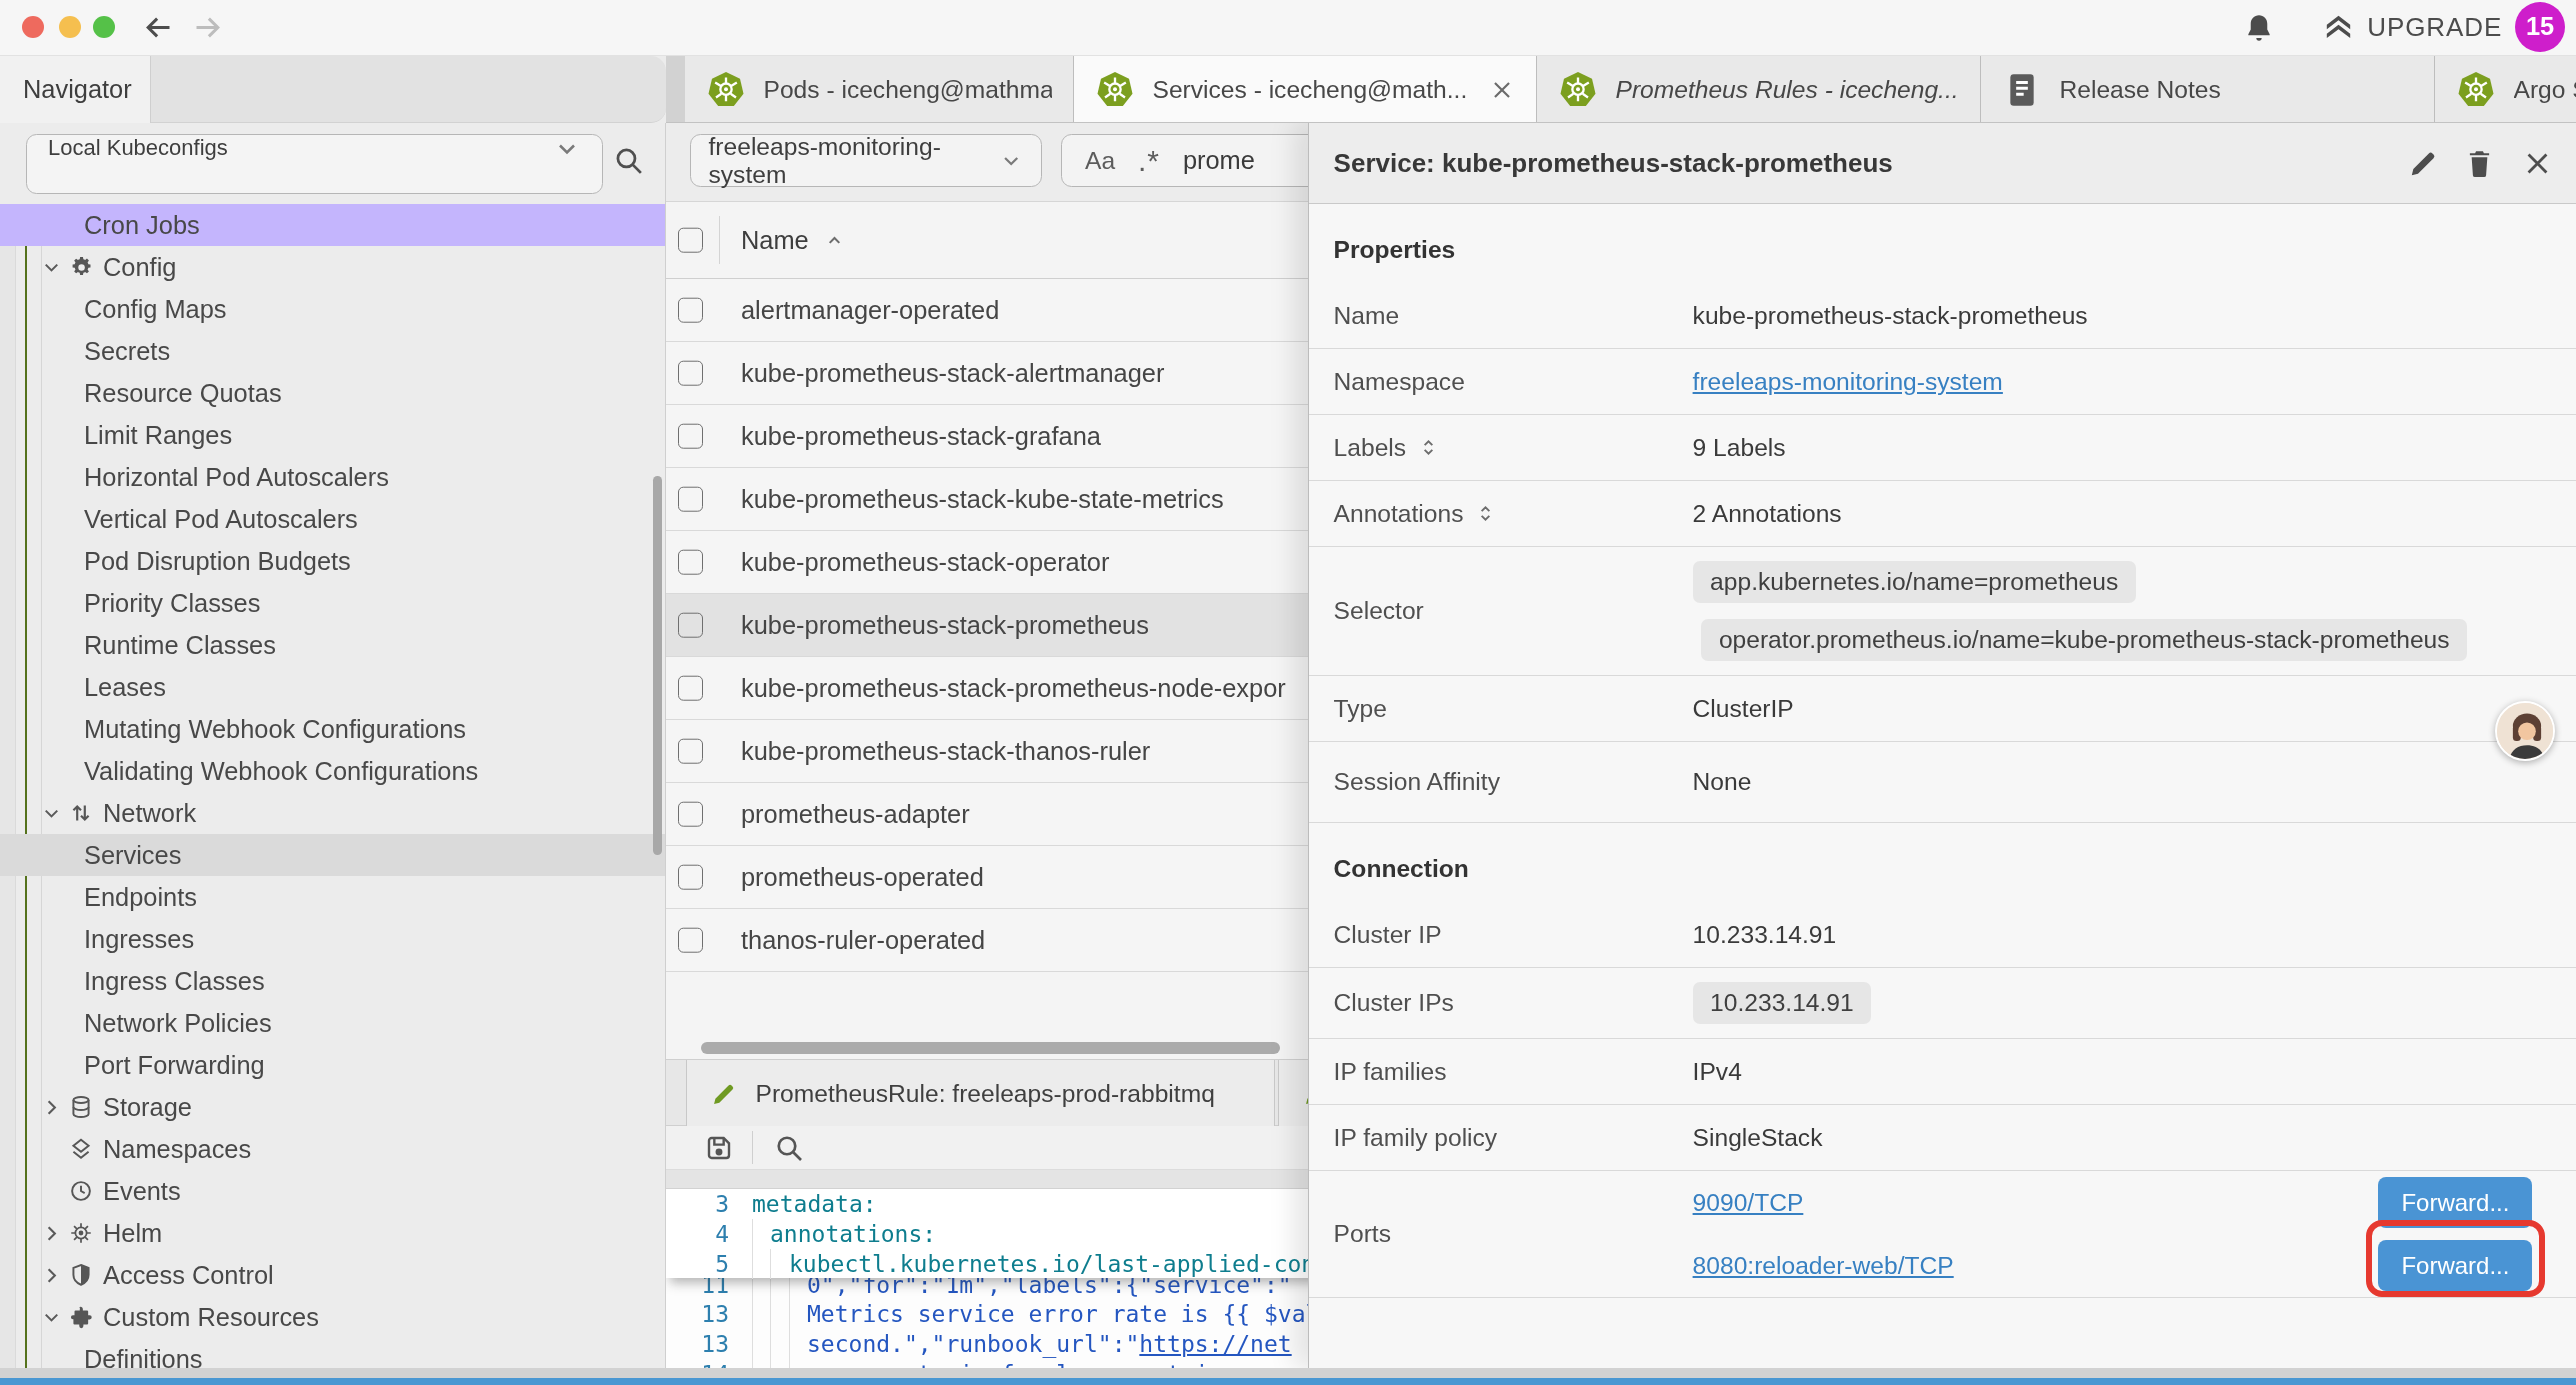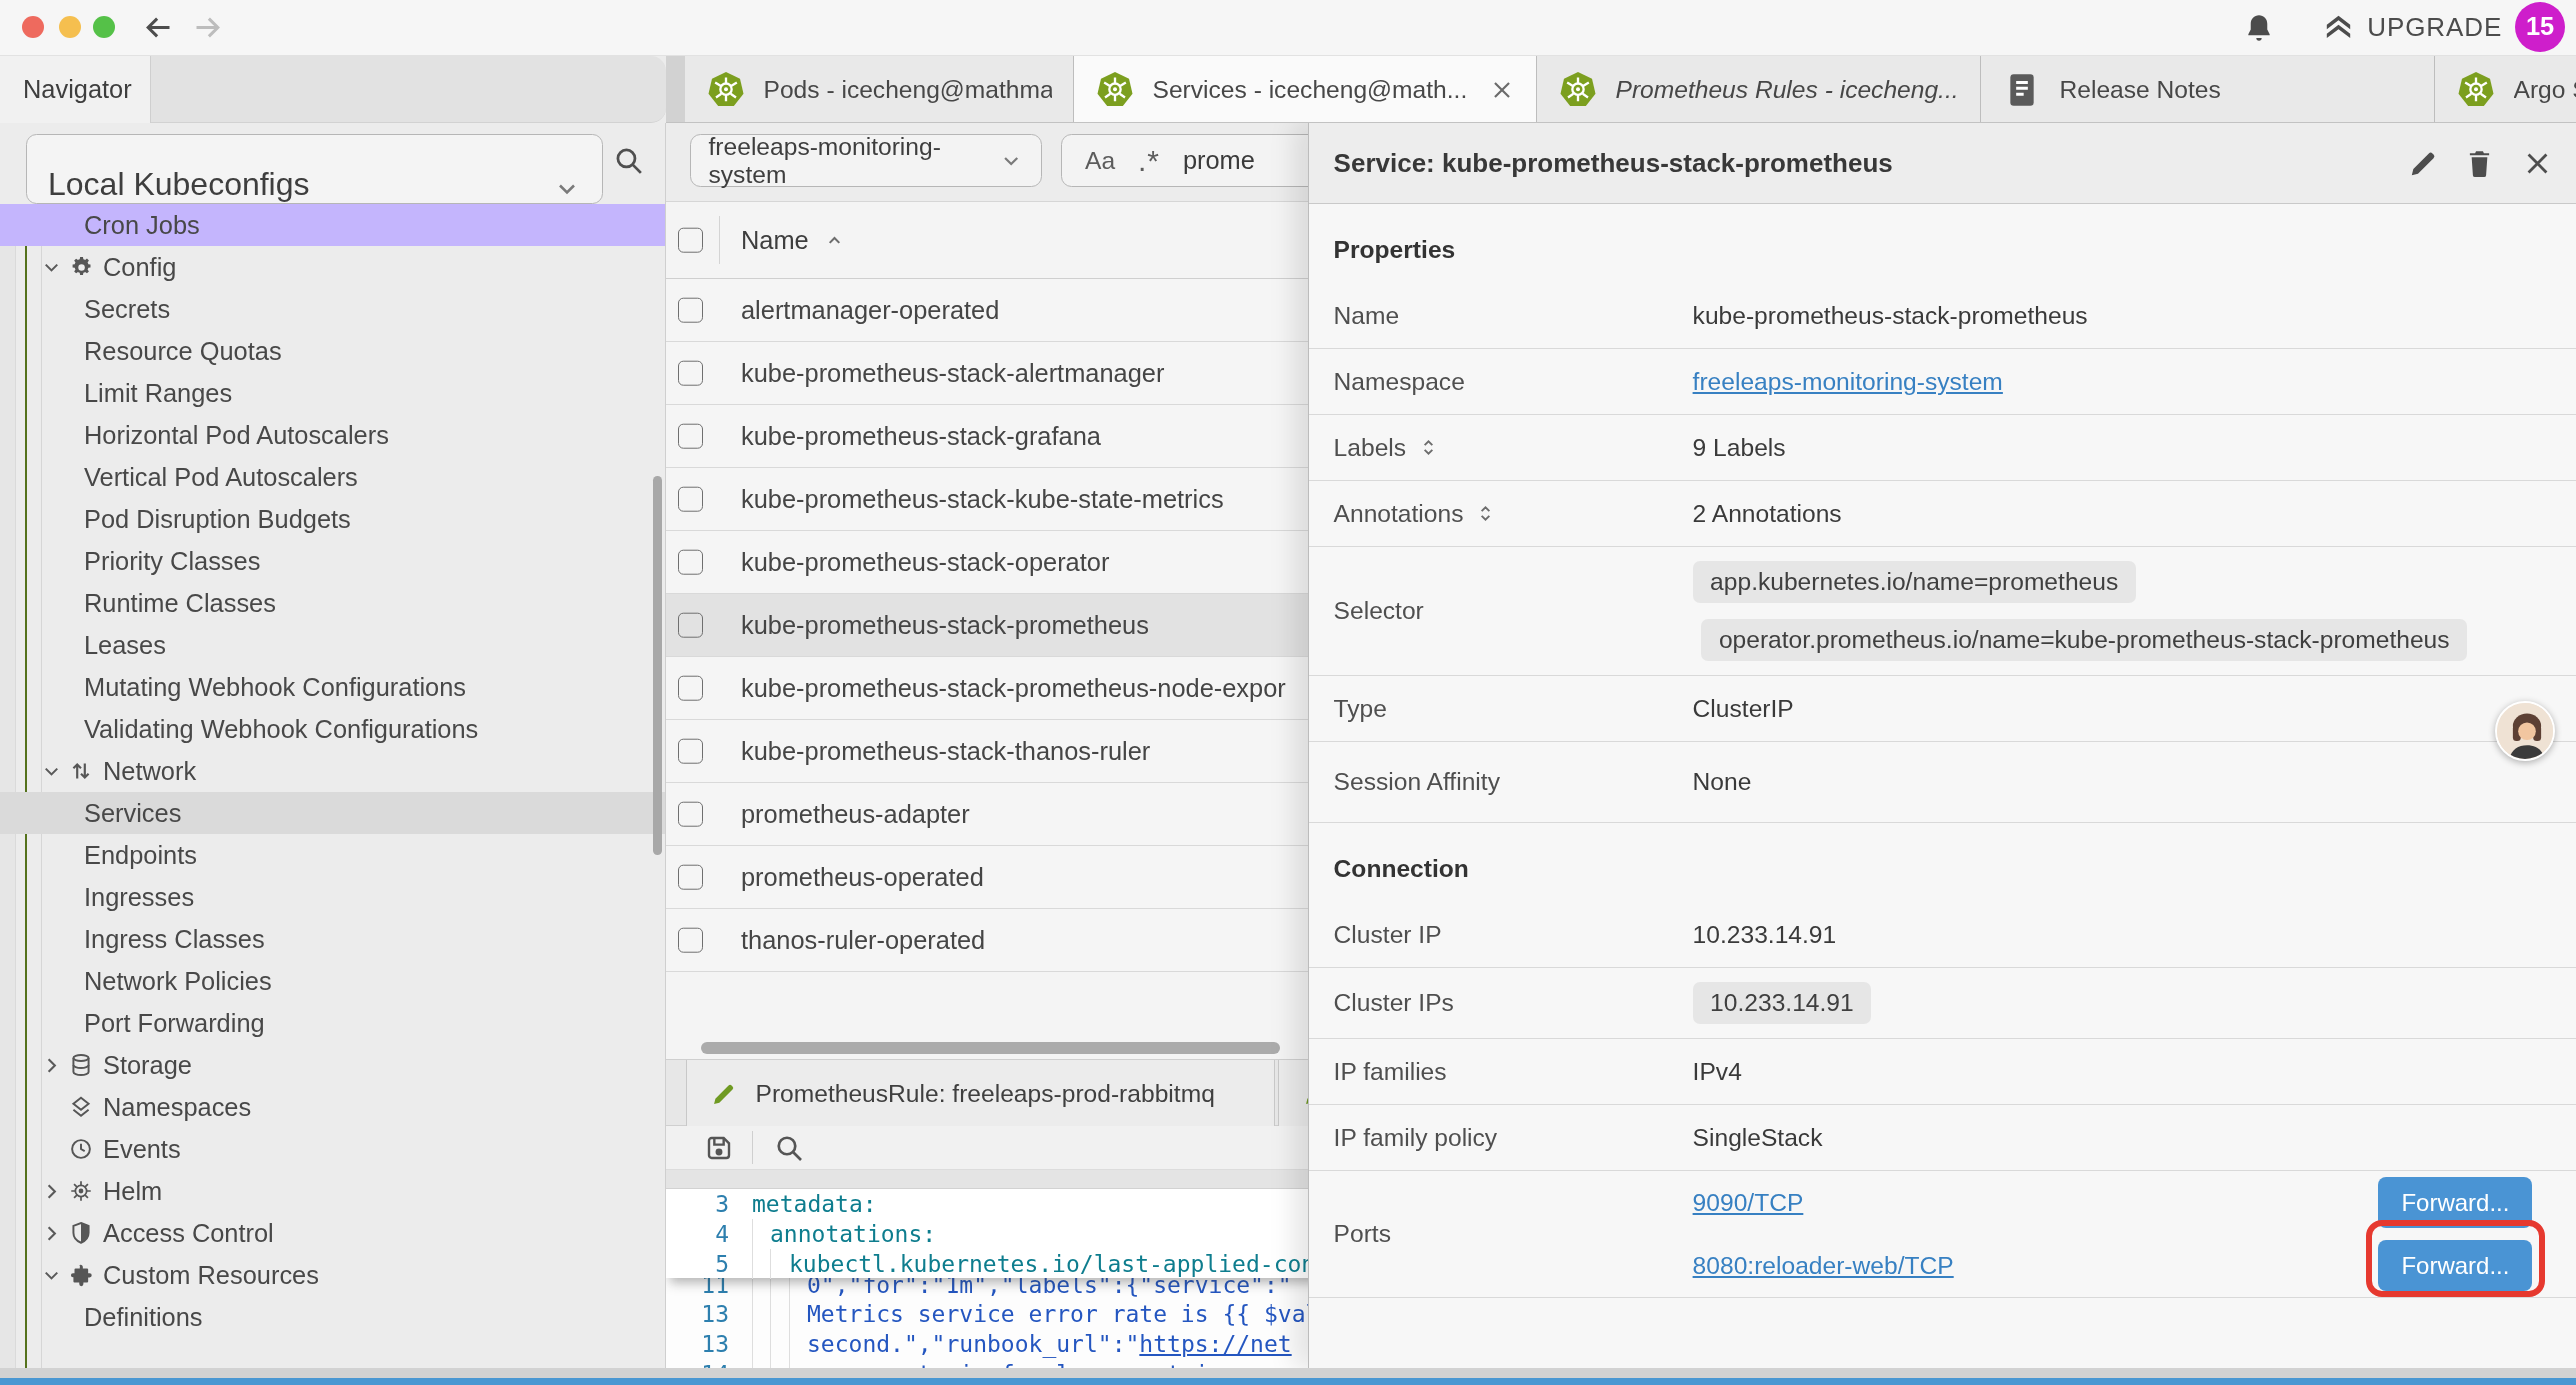--- a/index.html
+++ b/index.html
@@ -29,21 +29,21 @@
   .tab { flex:none; display:flex; align-items:center; gap:17.5px; padding:0 21px; background:#e9e9e9; border-right:0.9px solid #bdbdbd; font-size:24.6px; color:#474747; height:67px; }
   .tab:nth-child(1){ width:389px; } .tab:nth-child(2){ width:463px; } .tab:nth-child(3){ width:444px; } .tab:nth-child(4){ width:454px; } .tab:nth-child(5){ width:368px; }
   .tab.active { background:#fafafa; }
   .tab.italic .tlabel { font-style:italic; }
   .tab .kicon { width:40px; height:40px; flex:none; }
   .tab .tlabel { white-space:nowrap; overflow:hidden; }
   .tab .close { width:26px; height:26px; color:#6b6b6b; margin-left:auto; flex:none; }
 
   
   .sidebar { position:absolute; top:123px; left:0; width:666px; bottom:17.5px; background:#ececec; border-right:0.9px solid #cfcfcf; z-index:10; }
-  .kubeselect { position:absolute; top:10.5px; left:26px; width:577px; height:70px; background:#f4f4f4; border:1.8px solid #b6b6b6; border-radius:10.5px; display:flex; align-items:flex-end; padding:0 21px; font-size:32px; color:#3e3e3e; }
+  .kubeselect { position:absolute; top:10.5px; left:26px; width:577px; height:60px; background:#f4f4f4; border:1.8px solid #b6b6b6; border-radius:10.5px; display:flex; align-items:flex-start; padding:0 21px; font-size:22px; color:#3e3e3e; }
   .kubeselect .icon { width:28px; height:28px; margin-left:auto; color:#7a7a7a; }
   .side-search { position:absolute; top:21px; left:612px; width:33px; height:33px; color:#4f4f4f; }
   .tree { position:absolute; top:81px; left:0; right:0; bottom:0; overflow:hidden; }
   .tree .gutter { position:absolute; left:0; top:0; bottom:0; width:16px; background:#e6e6e6; border-right:0.9px solid #dadada; }
   .tree .greenline { position:absolute; left:24.6px; top:0; bottom:0; width:2.6px; background:#55721c; }
   .tree .guide { position:absolute; left:41px; top:0; bottom:0; width:0.9px; background:#d6d6d6; }
   .titem { position:relative; height:42px; font-size:25.4px; color:#484848; }
   .titem.selected { background:#dadada; }
   .titem.hover { background:#c4b5fd;text-decoration:underline; }
   .titem .chev { position:absolute; left:40px; top:9.6px; width:23px; height:23px; color:#5a5a5a; }
@@ -262,20 +262,23 @@
           </span>
           <span class="ticon icon">
             <svg viewBox="0 0 24 24" fill="currentColor">
               <path d="M13.8 2.8l.4 2c.57.15 1.1.37 1.6.66l1.7-1.2 1.8 1.8-1.2 1.7c.3.5.5 1 .66 1.6l2 .4v2.6l-2 .4a7 7 0 0 1-.66 1.6l1.2 1.7-1.8 1.8-1.7-1.2c-.5.3-1 .5-1.6.66l-.4 2h-2.6l-.4-2a7 7 0 0 1-1.6-.66l-1.7 1.2-1.8-1.8 1.2-1.7a7 7 0 0 1-.66-1.6l-2-.4v-2.6l2-.4c.16-.6.38-1.1.66-1.6L5.7 6.1l1.8-1.8 1.7 1.2c.5-.3 1-.5 1.6-.66l.4-2z"></path>
               <circle cx="12.5" cy="12.5" r="3" fill="#ececec"></circle>
             </svg>
           </span>
           <span class="tlabel">Config</span>
         </div>
         <div class="titem lvl2">
+          <span class="tlabel">Config Maps</span>
+        </div>
+        <div class="titem lvl2">
           <span class="tlabel">Secrets</span>
         </div>
         <div class="titem lvl2">
           <span class="tlabel">Resource Quotas</span>
         </div>
         <div class="titem lvl2">
           <span class="tlabel">Limit Ranges</span>
         </div>
         <div class="titem lvl2">
           <span class="tlabel">Horizontal Pod Autoscalers</span>

